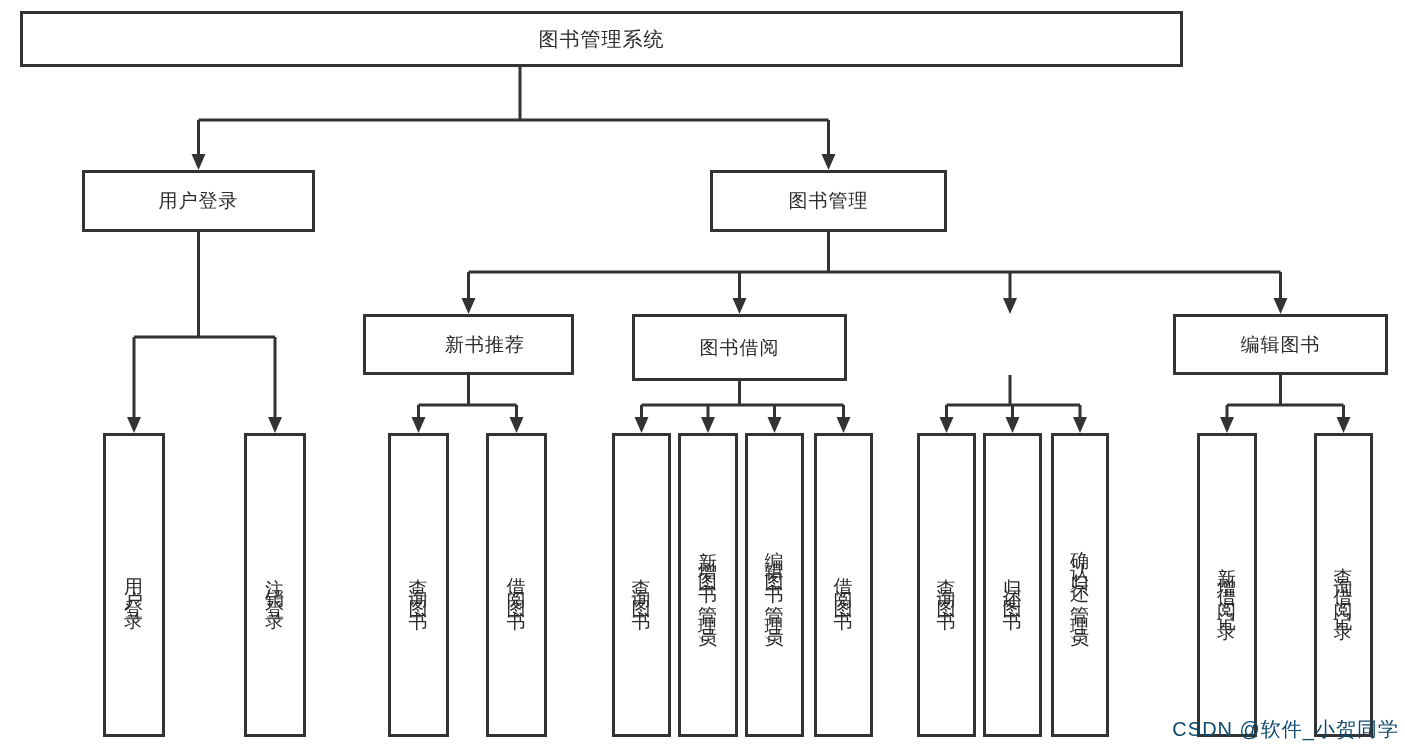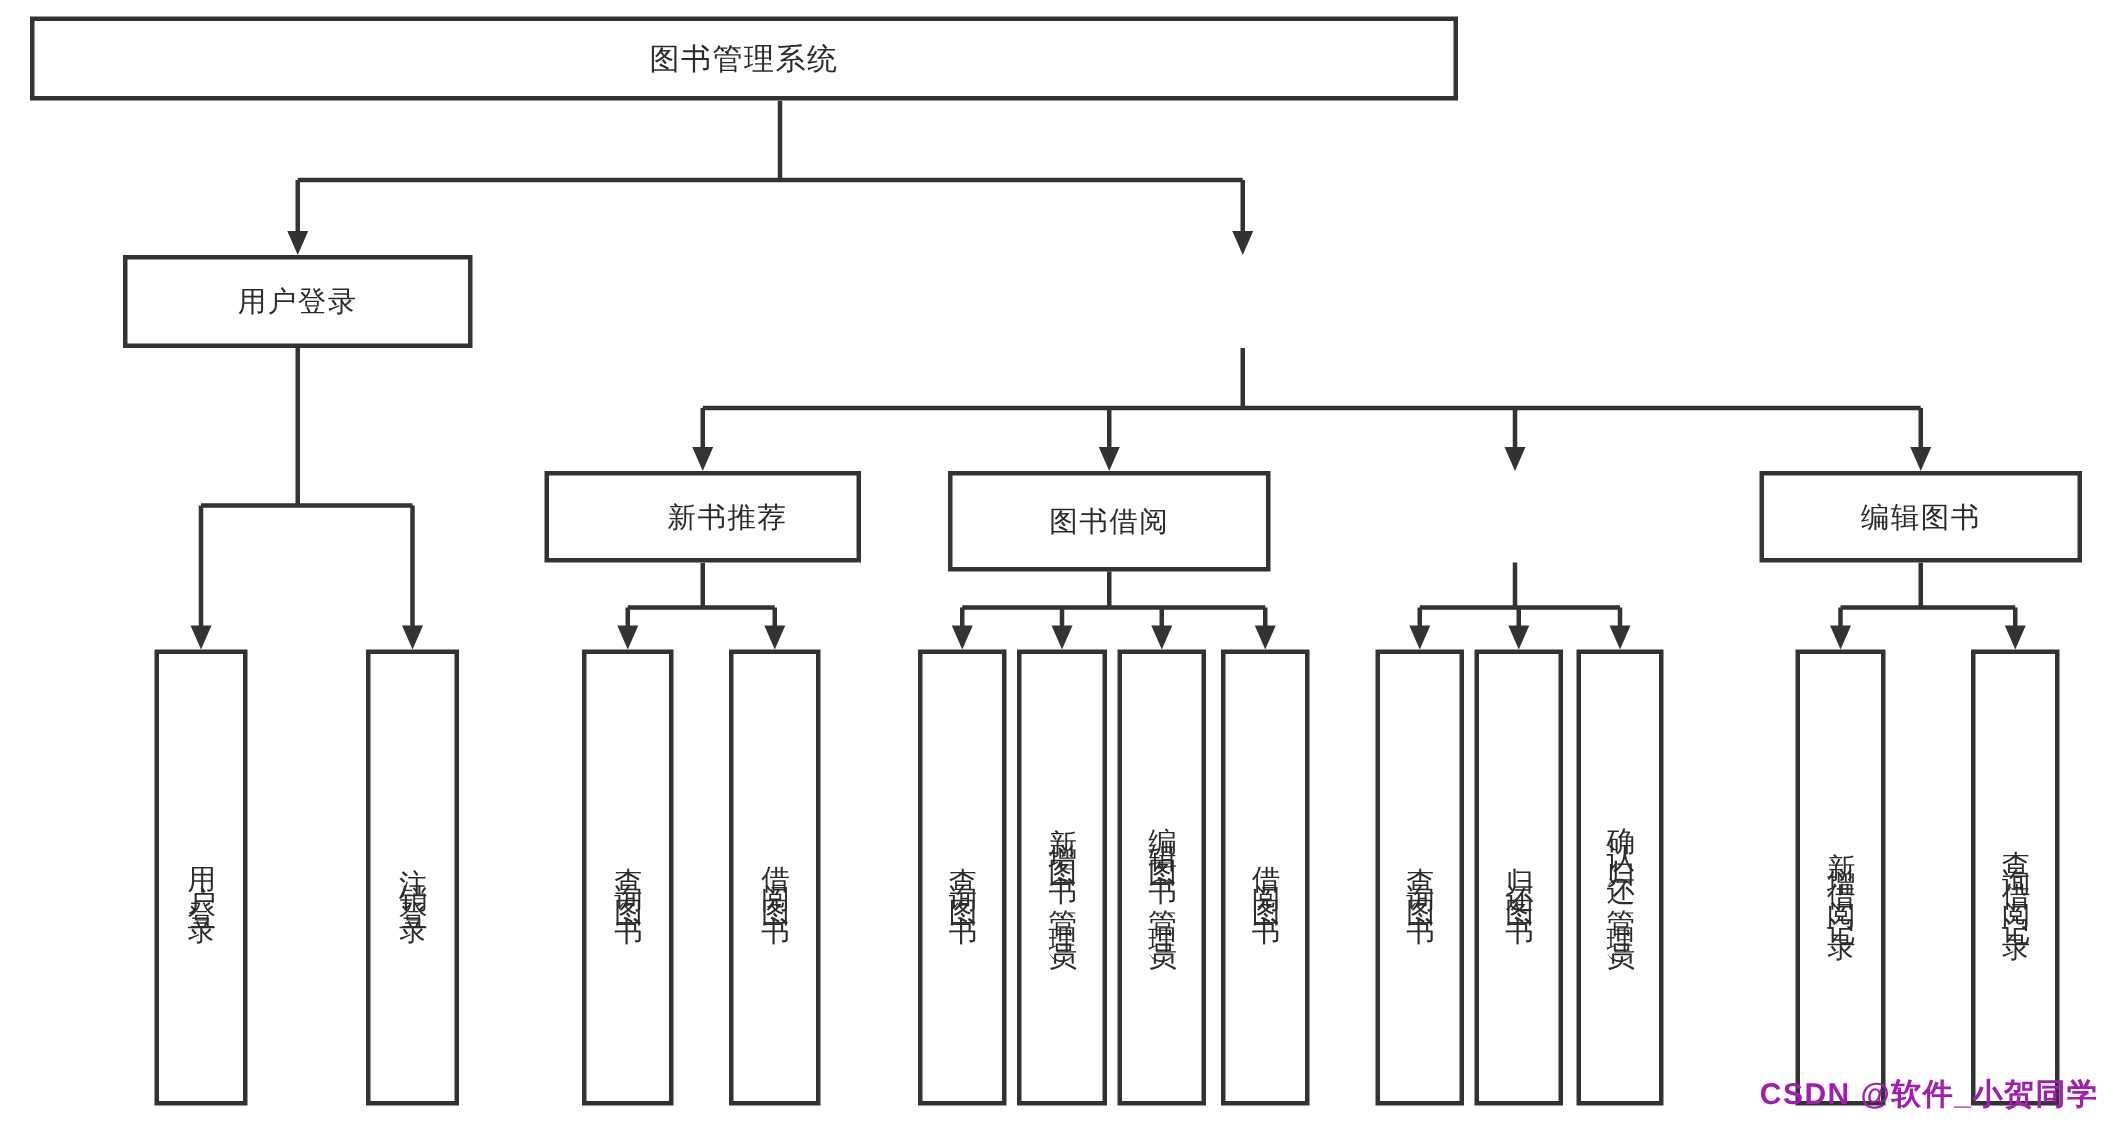--- a/index.html
+++ b/index.html
@@ -16,21 +16,21 @@
   }
   .hlabel{font-size:19px;letter-spacing:1px;white-space:nowrap;}
   .root .hlabel{font-size:20px;}
   .vlabel{
     writing-mode:vertical-rl;text-orientation:mixed;
     font-size:19px;line-height:1;letter-spacing:11px;
     white-space:nowrap;
   }
   .watermark{
     position:absolute;right:6px;bottom:4px;z-index:3;
-    font-size:20px;color:#a21caf;letter-spacing:1px;white-space:nowrap;font-weight:bold;
+    font-size:20px;color:#0c4a6e;letter-spacing:1px;white-space:nowrap;
   }
 </style>
 </head>
 <body>
 
 <div class="canvas">
 
   <svg class="wires" width="1405" height="747" viewBox="0 0 1405 747">
     <g stroke="#333333" stroke-width="3" fill="none">
       <path d="M520 67 V120 M198.5 120 H828.5 M198.5 120 V155 M828.5 120 V155"></path>
@@ -57,26 +57,29 @@
       <polygon points="767.5,417 781.5,417 774.5,433"></polygon>
       <polygon points="836.5,417 850.5,417 843.5,433"></polygon>
       <polygon points="939.5,417 953.5,417 946.5,433"></polygon>
       <polygon points="1005.5,417 1019.5,417 1012.5,433"></polygon>
       <polygon points="1073,417 1087,417 1080,433"></polygon>
       <polygon points="1220,417 1234,417 1227,433"></polygon>
       <polygon points="1336.5,417 1350.5,417 1343.5,433"></polygon>
     </g>
   </svg>
 
-  <div class="node root" style="left:20px;top:11px;width:952px;height:56px;">
+  <div class="node root" style="left:20px;top:11px;width:1163px;height:56px;">
     <span class="hlabel">图书管理系统</span>
   </div>
 
   <div class="node" style="left:82px;top:170px;width:233px;height:62px;">
     <span class="hlabel">用户登录</span>
+  </div>
+  <div class="node" style="left:710px;top:170px;width:237px;height:62px;">
+    <span class="hlabel">图书管理</span>
   </div>
 
   <div class="node" style="left:363px;top:314px;width:211px;height:61px;padding-left:33px;">
     <span class="hlabel">新书推荐</span>
   </div>
   <div class="node" style="left:632px;top:314px;width:215px;height:67px;">
     <span class="hlabel">图书借阅</span>
   </div>
   <div class="node" style="left:1173px;top:314px;width:215px;height:61px;">
     <span class="hlabel">编辑图书</span>

